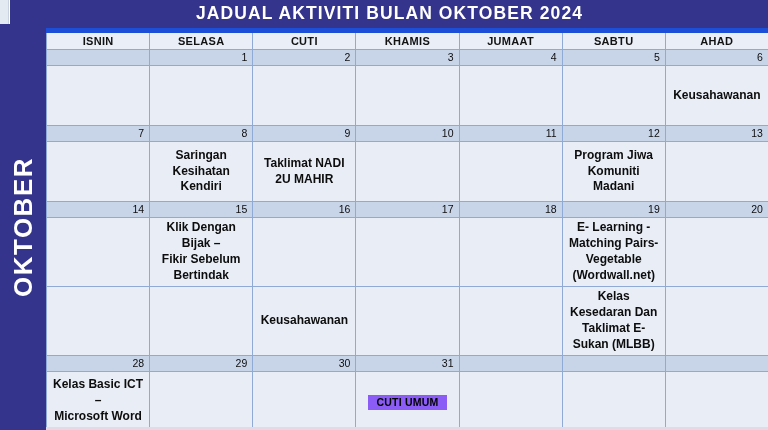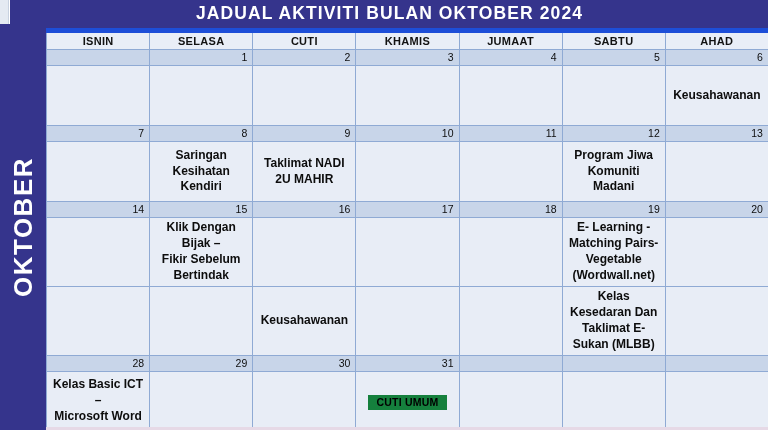--- a/index.html
+++ b/index.html
@@ -143,21 +143,21 @@
     line-height: 1.33;
     color: #0d0d0d;
     text-align: center;
     display: block;
   }
   .evt .b { font-weight: bold; display: block; }
   .evt .r { font-weight: bold; display: block; }
 
   .holiday {
     display: inline-block;
-    background: #15803d;
+    background: #8b5cf6;
     color: #000000;
     font-size: 10.5px;
     font-weight: bold;
     padding: 1px 9px;
     line-height: 1.2;
     letter-spacing: 0.2px;
   }
 
   
   .bottom-strip {

